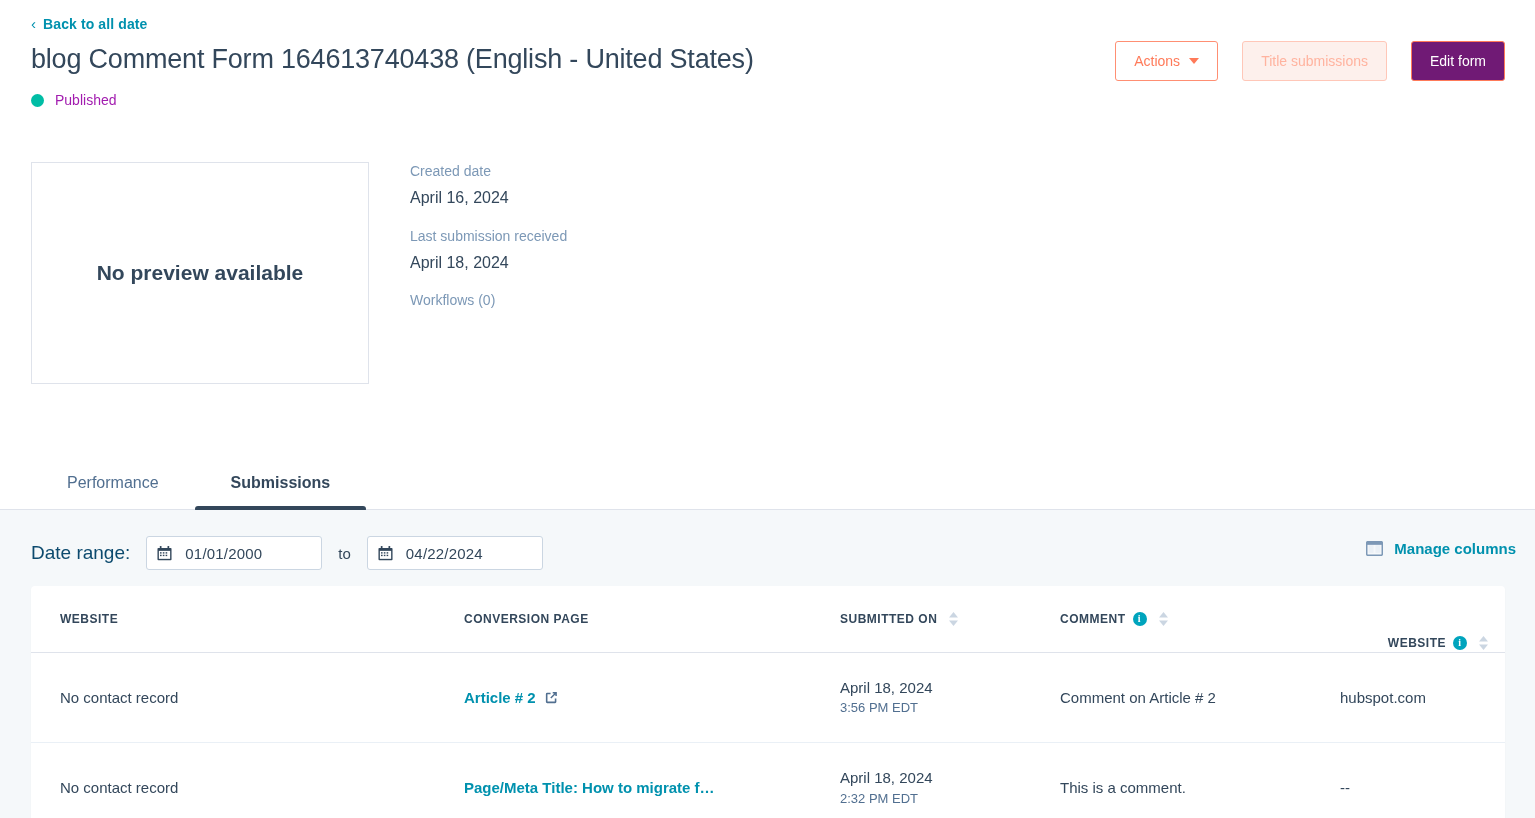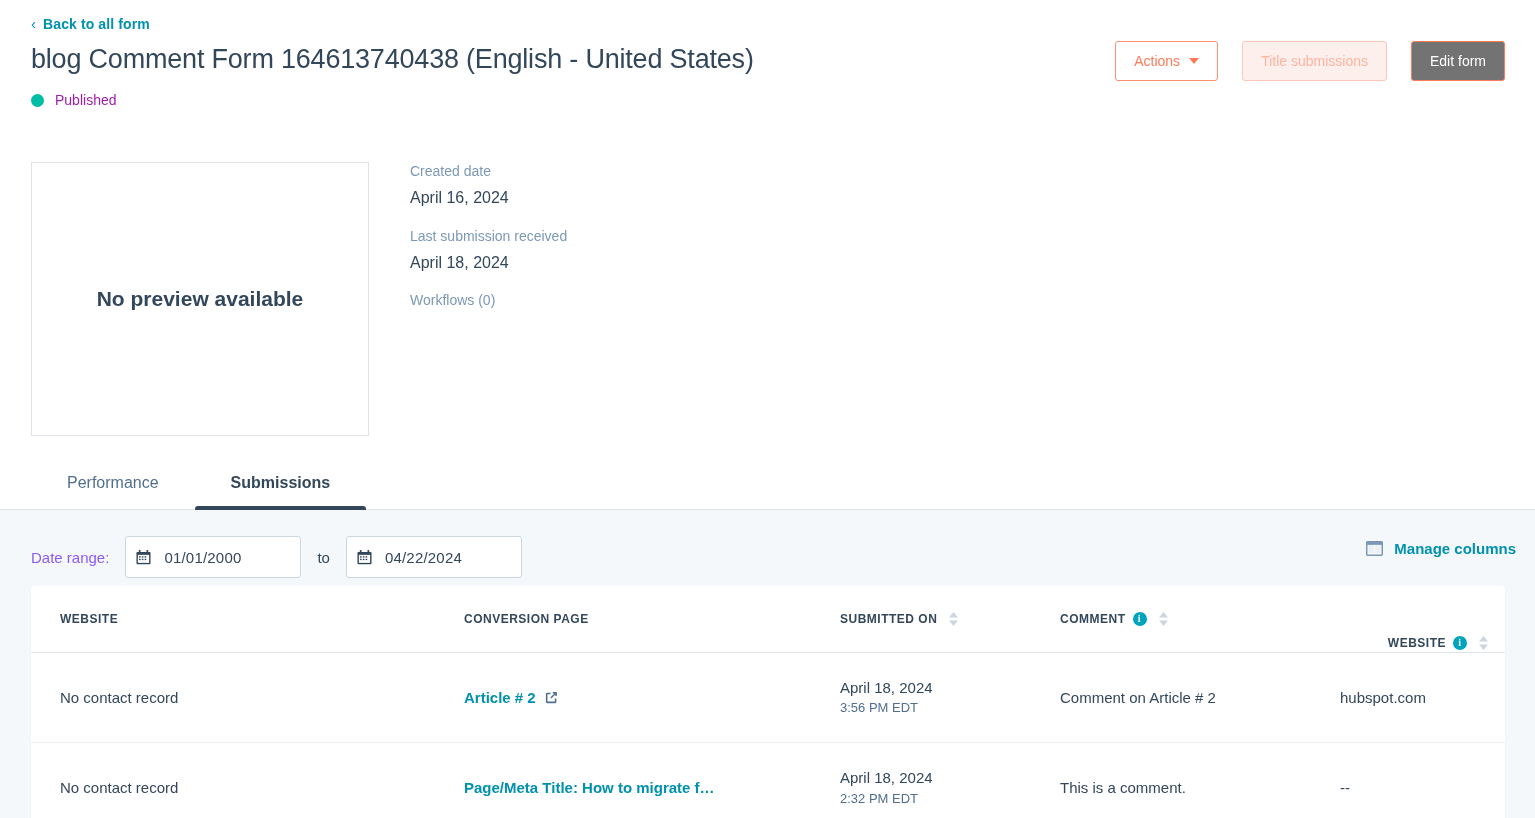--- a/index.html
+++ b/index.html
@@ -84,37 +84,37 @@
     gap: 9px;
     text-align: center;
   }
   .btn-disabled {
     background: #fdf0ec;
     border: 1px solid #ffc7b8;
     color: #ffb39f;
     cursor: default;
   }
   .btn-primary {
-    background: #737373;
+    background: #701a75;
     border: 1px solid #ff7a59;
     color: #ffffff;
   }
   .caret-down {
     width: 0; height: 0;
     border-left: 5px solid transparent;
     border-right: 5px solid transparent;
     border-top: 6px solid #ff7a59;
     display: inline-block;
   }
 
   
   .preview-card {
     position: absolute;
     left: 31px; top: 162px;
-    width: 338px; height: 274px;
+    width: 338px; height: 222px;
     border: 1px solid #dfe3eb;
     background: #ffffff;
     display: flex;
     align-items: center;
     justify-content: center;
   }
   .preview-text {
     font-size: 21px;
     font-weight: 700;
     color: #33475b;
@@ -185,26 +185,26 @@
     height: 76px;
   }
   .date-range {
     position: absolute;
     left: 31px; top: 26px;
     display: flex;
     align-items: center;
     gap: 0;
   }
   .date-label {
-    font-size: 15px;
-    color: #8b5cf6;
+    font-size: 19px;
+    color: #0c4a6e;
     margin-right: 16px;
   }
   .date-input {
-    width: 176px; height: 42px;
+    width: 176px; height: 34px;
     background: #ffffff;
     border: 1px solid #cbd6e2;
     border-radius: 3px;
     display: flex;
     align-items: center;
     padding: 0 10px;
     gap: 13px;
     cursor: text;
   }
   .date-input .value {
@@ -306,21 +306,21 @@
   .col-comment { width: 280px; }
   .col-website { width: 194px; }
 </style>
 </head>
 <body>
 
 <div class="top-section">
 
   <div class="back-link">
     <span class="chev">‹</span>
-    <span>Back to all form</span>
+    <span>Back to all date</span>
   </div>
 
   <div class="page-title">blog Comment Form 164613740438 (English - United States)</div>
 
   <div class="status-row">
     <span class="status-dot"></span>
     <span class="status-text">Published</span>
   </div>
 
   <div class="header-actions">

